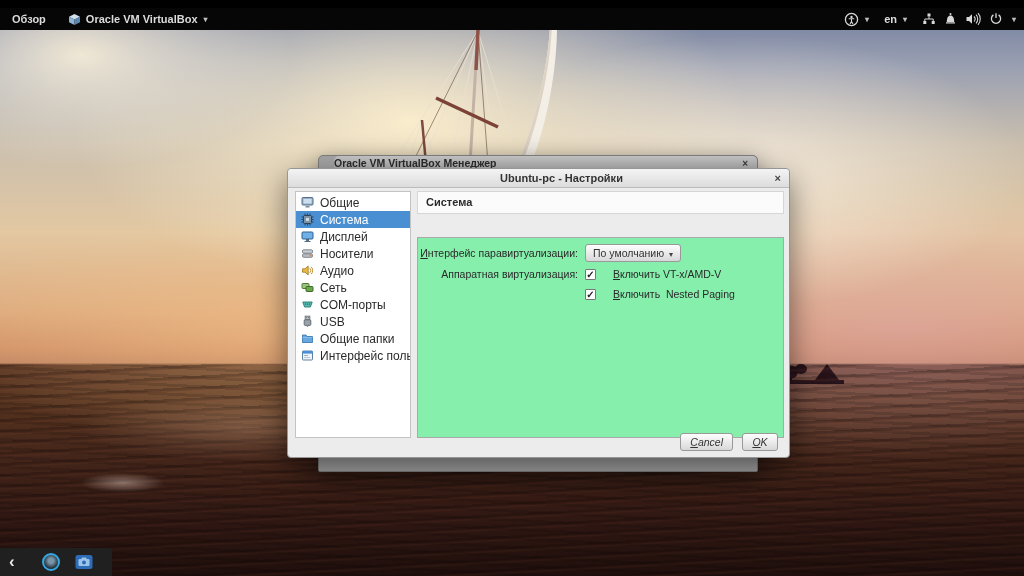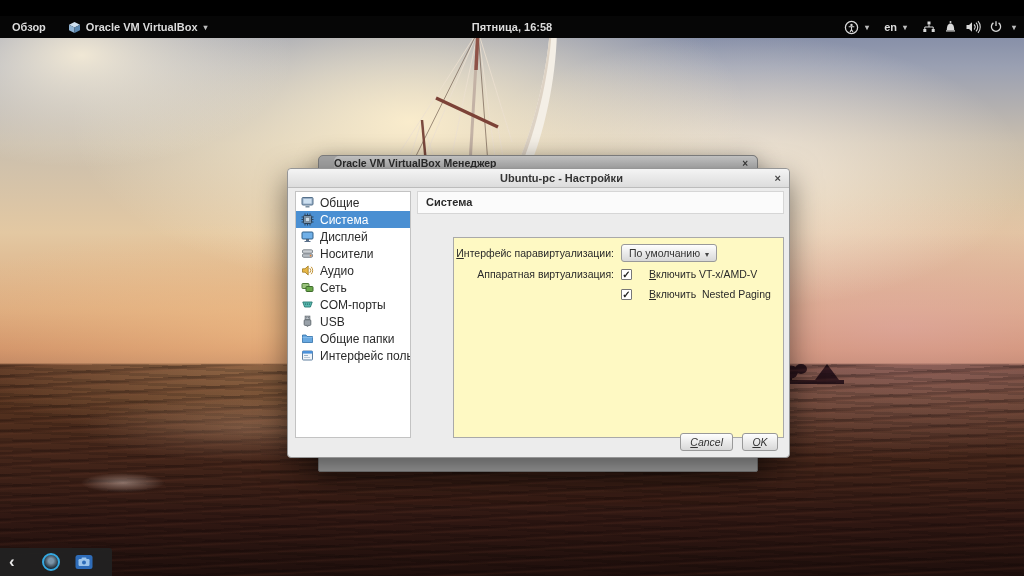--- a/index.html
+++ b/index.html
@@ -20,21 +20,21 @@
     background:
       radial-gradient(ellipse 60px 14px at 12% 56%, rgba(255,235,225,.4), transparent 70%),
       radial-gradient(ellipse 240px 50px at 24% 30%, rgba(255,205,170,.22), transparent 70%),
       repeating-linear-gradient(177deg, rgba(15,5,5,.22) 0 2px, rgba(150,80,55,.10) 4px, transparent 6px, transparent 11px),
       repeating-linear-gradient(3deg, rgba(0,0,0,.13) 0 3px, transparent 3px 9px);
   }
   .mast-svg { position:absolute; left:392px; top:2px; }
   .island-svg { position:absolute; left:778px; top:334px; }
 
   
-  .topbar { position:absolute; top:16px; left:0; width:1024px; height:22px; background:#060606;
+  .topbar { position:absolute; top:8px; left:0; width:1024px; height:22px; background:#060606;
     color:#dcdcdc; font-size:11px; font-weight:600; display:flex; align-items:center; z-index:30; }
   .tb-left { display:flex; align-items:center; gap:16px; padding-left:9px; }
   .tb-item { display:flex; align-items:center; gap:5px; height:22px; padding:0 3px; }
   .tb-caret { font-size:8px; color:#bdbdbd; margin-left:1px; }
   .tb-clock { position:absolute; left:0; right:0; text-align:center; pointer-events:none; }
   .tb-right { position:absolute; right:5px; top:0; height:22px; display:flex; align-items:center; gap:9px; }
   .tb-icons { display:flex; align-items:center; gap:8px; }
   .tb-right svg { display:block; }
 
   
@@ -61,21 +61,21 @@
   .side-item svg { flex:0 0 auto; display:block; }
 
   .content { position:absolute; left:129px; top:3px; width:367px; height:247px; }
   .sec-header { position:absolute; top:0; left:0; right:0; height:23px; background:#fbfbfb;
     border:1px solid #d6d6d6; font-size:11px; font-weight:bold; line-height:21px; padding-left:8px; }
   .tabs { position:absolute; top:29px; left:1px; display:flex; z-index:3; }
   .tab { position:relative; padding:3px 8px 3px; margin-right:3px; font-size:10.5px; color:#333;
     border:1px solid #a9a9a9; border-radius:3.5px 3.5px 0 0; background:linear-gradient(#f2f2f2,#d9d9d9); }
   .tab.active { background:#ececec; }
   .tab.active::after { content:""; position:absolute; left:0; right:0; bottom:-2px; height:2px; background:#ececec; }
-  .panel { position:absolute; top:46px; left:0; right:0; bottom:0; border:1px solid #a9a9a9; background:#fef9c3; padding-top:6px;margin-left:36px; }
+  .panel { position:absolute; top:46px; left:0; right:0; bottom:0; border:1px solid #a9a9a9; background:#86efac; padding-top:6px; }
   .frow { display:flex; align-items:center; margin-bottom:4px; min-height:16px; }
   .flabel { width:160px; text-align:right; margin-right:7px; flex:0 0 auto; }
   .cbwrap { display:flex; align-items:center; gap:5px; }
   .checkbox { width:11px; height:11px; background:#fff; border:1px solid #777; border-radius:1px;
     font-size:10px; line-height:9px; text-align:center; color:#222; font-weight:bold; }
   .cb-label { white-space:pre;padding-left:12px; }
   .mn { text-decoration:underline; }
 
   .btn { display:inline-block; background:linear-gradient(#fefefe,#d8d8d8); border:1px solid #999;
     border-radius:3px; font-size:10.5px; color:#333; padding:2px 9px; font-family:inherit; }
@@ -285,21 +285,20 @@
     <div class="tb-item">
       <svg width="13" height="13" viewBox="0 0 13 13">
         <polygon points="6.5,1 12,3.8 6.5,6.6 1,3.8" fill="#cfe0ee"></polygon>
         <polygon points="1,3.8 6.5,6.6 6.5,12 1,9.2" fill="#8fb3d3"></polygon>
         <polygon points="12,3.8 6.5,6.6 6.5,12 12,9.2" fill="#5c88b0"></polygon>
       </svg>
       <span>Oracle VM VirtualBox</span>
       <span class="tb-caret">▾</span>
     </div>
   </div>
-  <div class="tb-clock">Пятница, 16:58</div>
   <div class="tb-right">
     <div class="tb-item">
       <svg width="15" height="15" viewBox="0 0 14 14">
         <circle cx="7" cy="7" r="5.7" fill="none" stroke="#d8d8d8" stroke-width="1.2"></circle>
         <circle cx="7" cy="4.6" r="1.1" fill="#d8d8d8"></circle>
         <path d="M4.4,6.3 L9.6,6.3 M7,6.3 L7,9 M7,9 L5.6,11.2 M7,9 L8.4,11.2" stroke="#d8d8d8" stroke-width="1" fill="none"></path>
       </svg>
       <span class="tb-caret">▾</span>
     </div>
     <div class="tb-item">

